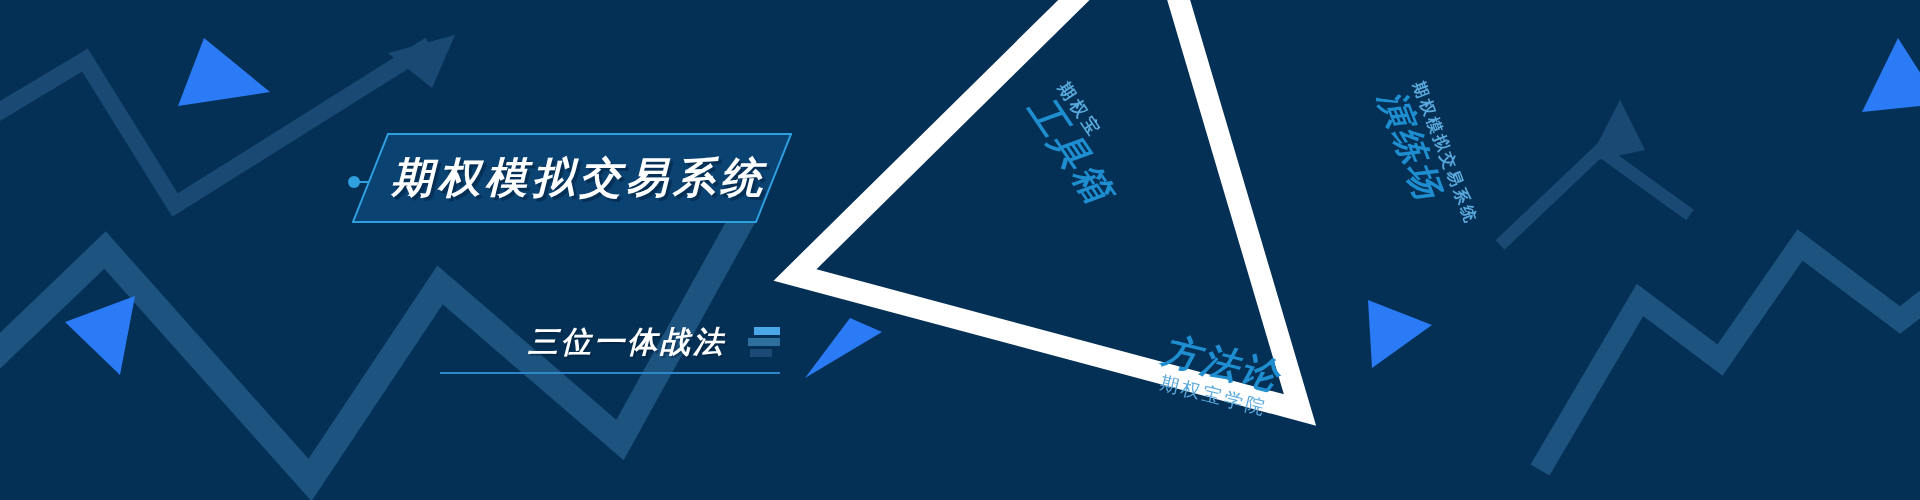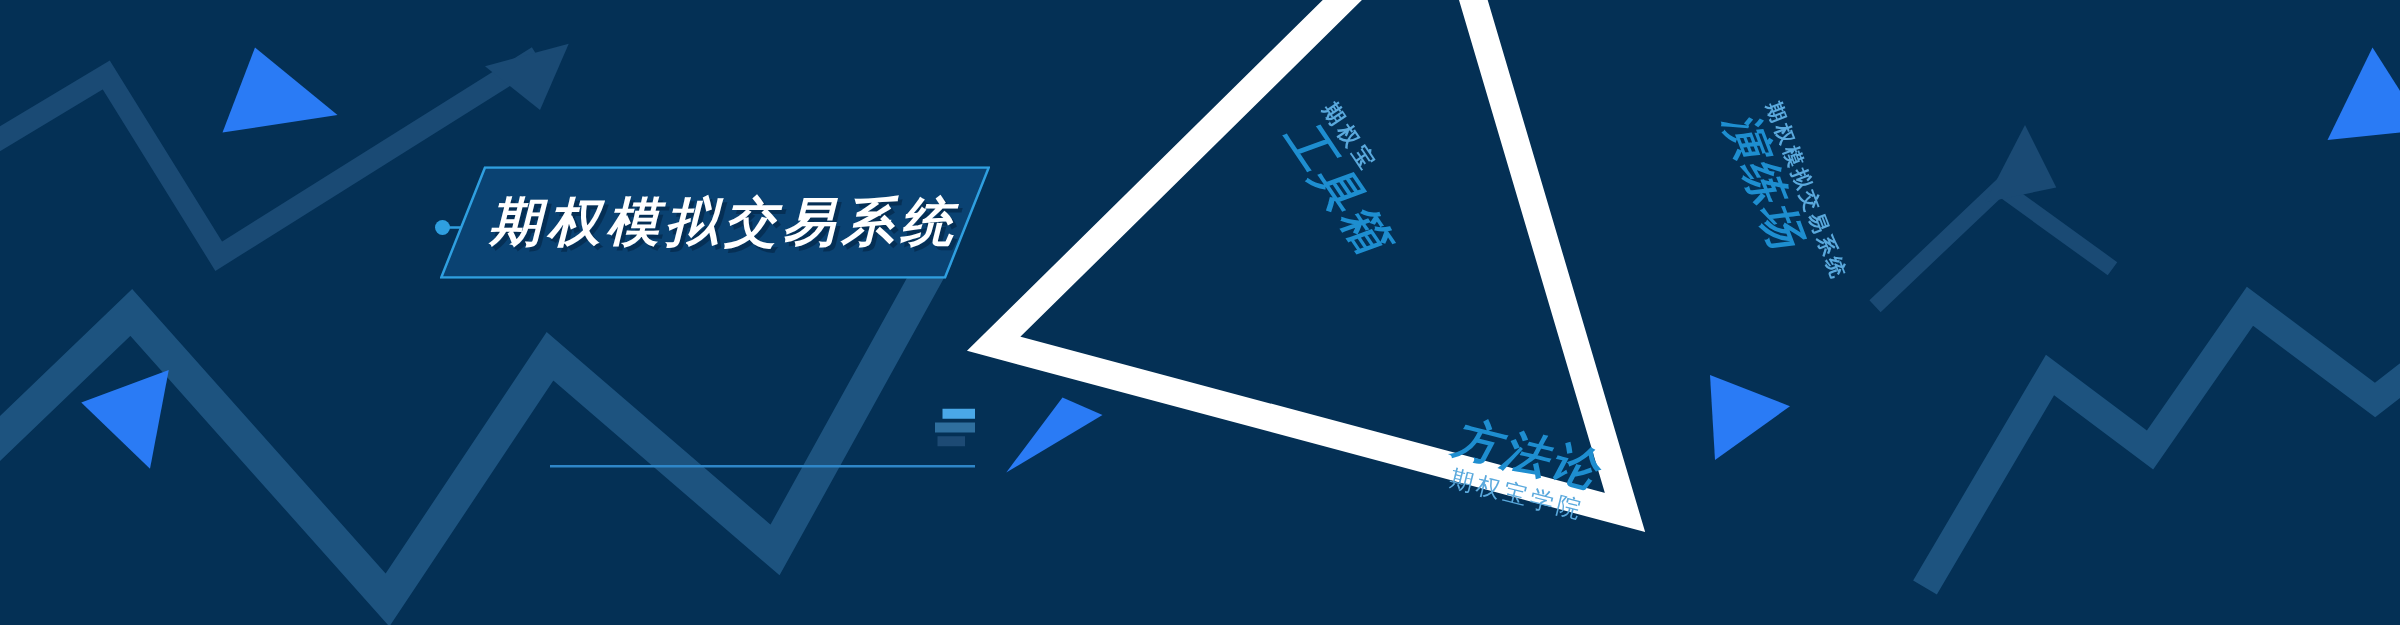--- a/index.html
+++ b/index.html
@@ -125,20 +125,21 @@
   </svg>
 
   <div id="title-block">
     <svg id="title-shape" viewBox="0 0 440 90" width="440" height="90" preserveAspectRatio="none">
       <polygon points="36,1 439,1 404,89 1,89" fill="#0a4272" stroke="#2f9fe0" stroke-width="2"></polygon>
     </svg>
     <div id="title-text">期权模拟交易系统</div>
   </div>
 
   <div id="subtitle-row">
+    <span id="subtitle-text">三位一体战法</span>
     <span id="subtitle-icon">
       <i class="b1"></i>
       <i class="b2"></i>
       <i class="b3"></i>
     </span>
   </div>
   <div id="subtitle-rule"></div>
 
 </div>
 

